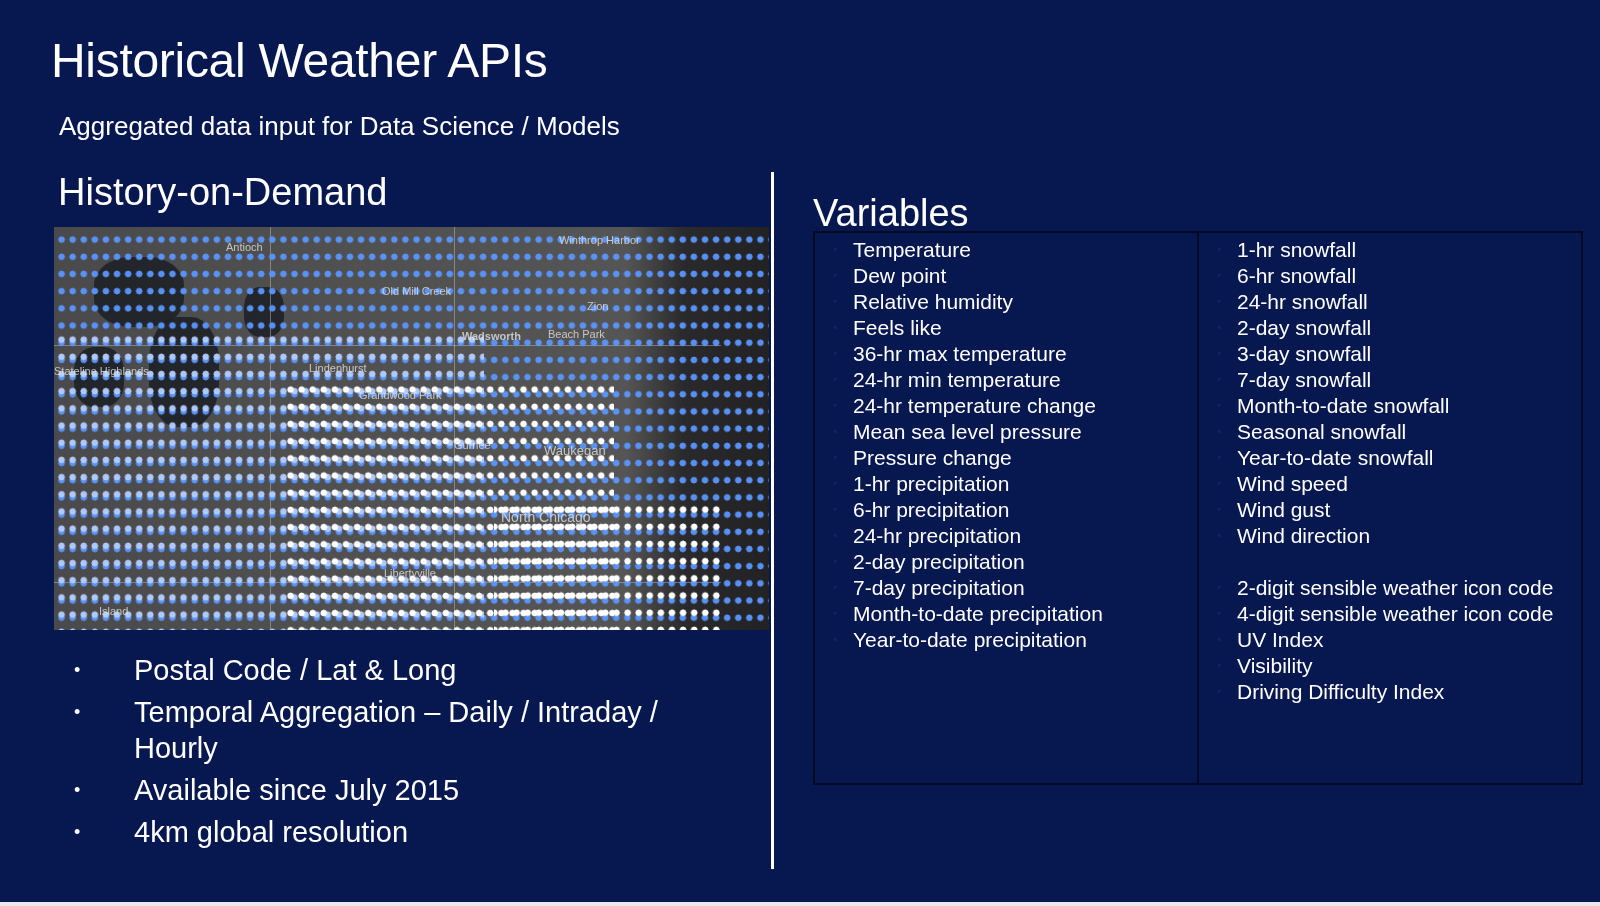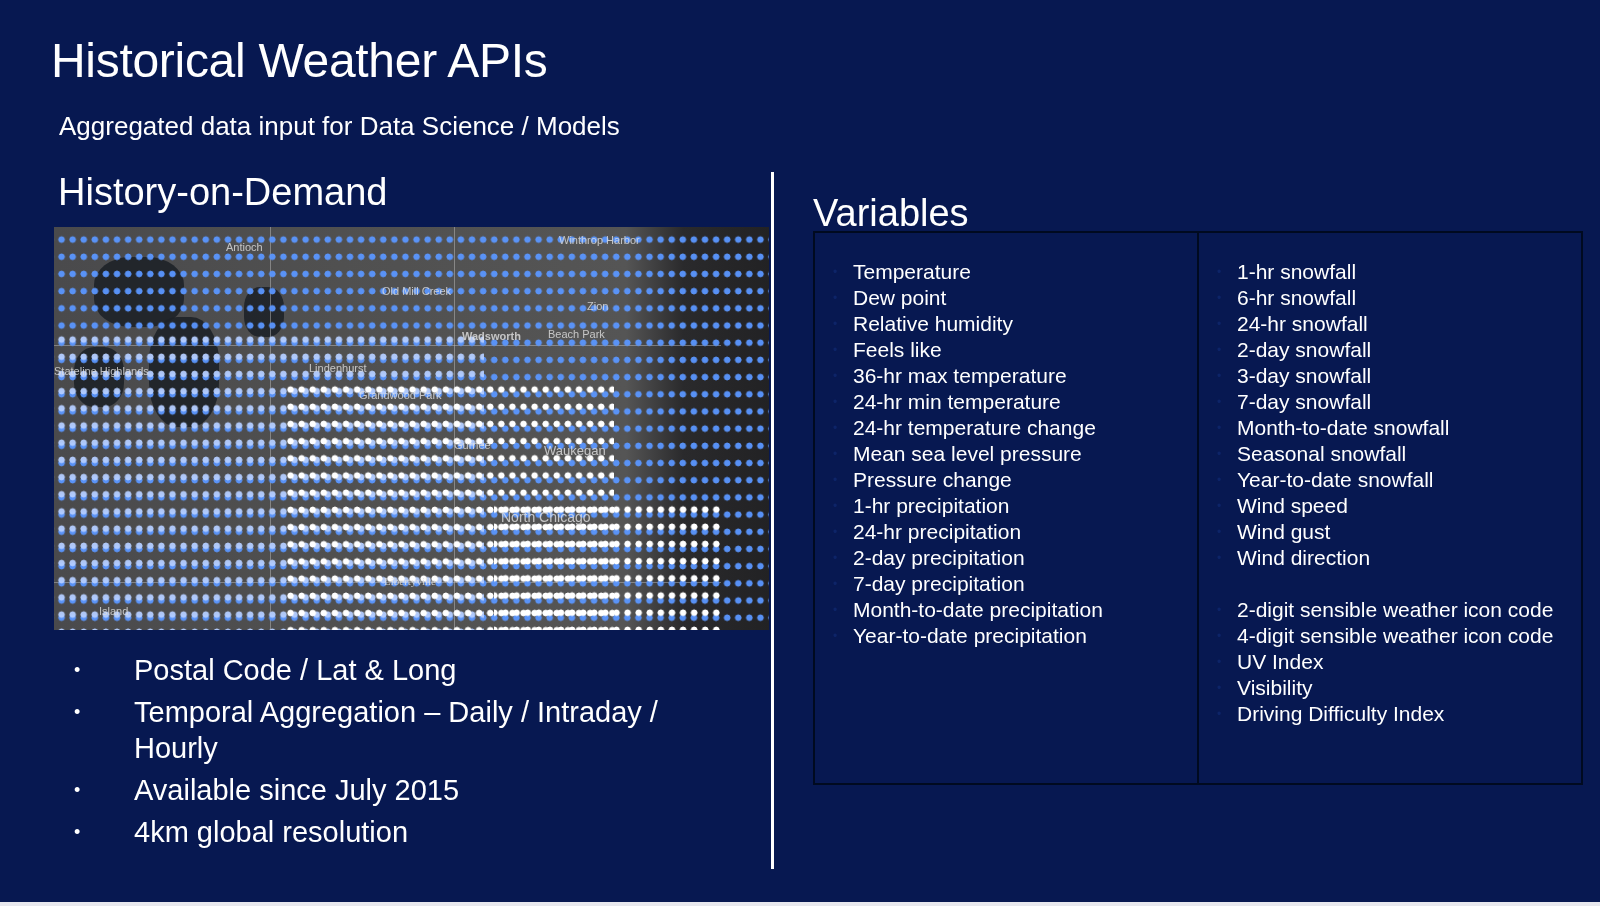--- a/index.html
+++ b/index.html
@@ -25,21 +25,21 @@
   .map .dots-white { position:absolute;
     background-image:radial-gradient(circle, rgba(255,255,255,1) 3px, transparent 3.6px);
     background-size:11.1px 17.2px; }
   .map .label { position:absolute; font-size:11px; color:rgba(225,225,225,0.8); white-space:nowrap; }
 
   .bullets { position:absolute; left:66px; top:652px; width:680px; margin:0; padding:0; list-style:none; }
   .bullets li { position:relative; padding-left:68px; font-size:29px; line-height:36px; margin-bottom:6px; }
   .bullets li .dot { position:absolute; left:8px; top:0; font-size:18px; line-height:36px; }
 
   .vars-table { position:absolute; left:813px; top:231px; width:770px; height:554px; border:2px solid #000a20; box-sizing:border-box; display:flex; }
-  .vars-col { box-sizing:border-box; padding-top:26px; }
+  .vars-col { box-sizing:border-box; padding-top:4px; }
   .vars-col.left { width:384px; border-right:2px solid #000a20; padding-left:38px; }
   .vars-col.right { flex:1; padding-left:38px; padding-right:10px; }
   .vars-col ul { list-style:none; margin:0; padding:0; }
   .vars-col li { position:relative; font-size:21px; line-height:26px; padding-right:4px; }
   .vars-col li.spacer { height:26px; }
   .vars-col li .b { position:absolute; left:-20px; top:0; color:#0d2468; font-size:12px; }
 </style>
 </head>
 <body>
 
@@ -65,21 +65,21 @@
   <span class="label" style="left:505px;top:7px;">Winthrop Harbor</span>
   <span class="label" style="left:328px;top:58px;">Old Mill Creek</span>
   <span class="label" style="left:533px;top:73px;">Zion</span>
   <span class="label" style="left:408px;top:103px;font-weight:bold;">Wadsworth</span>
   <span class="label" style="left:494px;top:101px;">Beach Park</span>
   <span class="label" style="left:255px;top:135px;">Lindenhurst</span>
   <span class="label" style="left:305px;top:162px;">Grandwood Park</span>
   <span class="label" style="left:400px;top:212px;">Gurnee</span>
   <span class="label" style="left:490px;top:216px;font-size:13px;">Waukegan</span>
   <span class="label" style="left:447px;top:282px;font-size:14px;">North Chicago</span>
-  <span class="label" style="left:330px;top:348px;font-family:Liberation Serif, serif;">Libertyville</span>
+  <span class="label" style="left:330px;top:340px;">Libertyville</span>
   <span class="label" style="left:45px;top:378px;">Island</span>
   <span class="label" style="left:0;top:138px;">Stateline Highlands</span>
 </div>
 
 <ul class="bullets">
   <li><span class="dot">•</span><span>Postal Code / Lat &amp; Long</span></li>
   <li><span class="dot">•</span><span>Temporal Aggregation – Daily / Intraday / Hourly</span></li>
   <li><span class="dot">•</span><span>Available since July 2015</span></li>
   <li><span class="dot">•</span><span>4km global resolution</span></li>
 </ul>
@@ -94,20 +94,21 @@
         <li><span class="b">•</span><span>Temperature</span></li>
         <li><span class="b">•</span><span>Dew point</span></li>
         <li><span class="b">•</span><span>Relative humidity</span></li>
         <li><span class="b">•</span><span>Feels like</span></li>
         <li><span class="b">•</span><span>36-hr max temperature</span></li>
         <li><span class="b">•</span><span>24-hr min temperature</span></li>
         <li><span class="b">•</span><span>24-hr temperature change</span></li>
         <li><span class="b">•</span><span>Mean sea level pressure</span></li>
         <li><span class="b">•</span><span>Pressure change</span></li>
         <li><span class="b">•</span><span>1-hr precipitation</span></li>
+        <li><span class="b">•</span><span>6-hr precipitation</span></li>
         <li><span class="b">•</span><span>24-hr precipitation</span></li>
         <li><span class="b">•</span><span>2-day precipitation</span></li>
         <li><span class="b">•</span><span>7-day precipitation</span></li>
         <li><span class="b">•</span><span>Month-to-date precipitation</span></li>
         <li><span class="b">•</span><span>Year-to-date precipitation</span></li>
       </ul>
   </div>
   <div class="vars-col right">
     <ul id="col1">
         <li><span class="b">•</span><span>1-hr snowfall</span></li>

